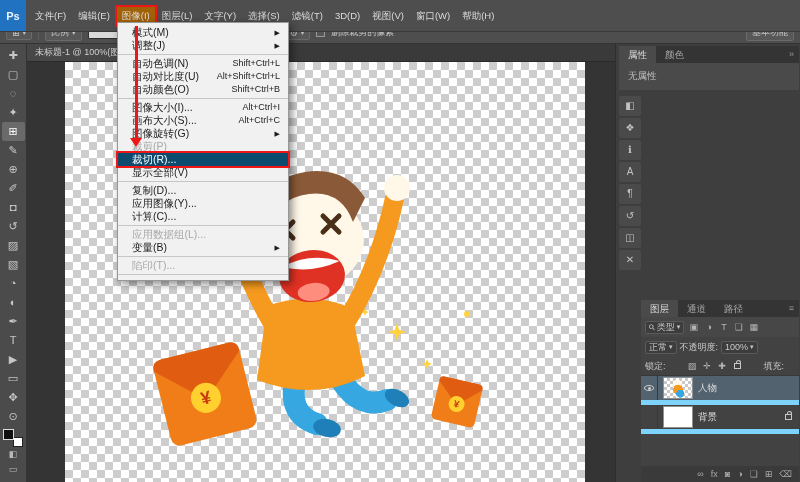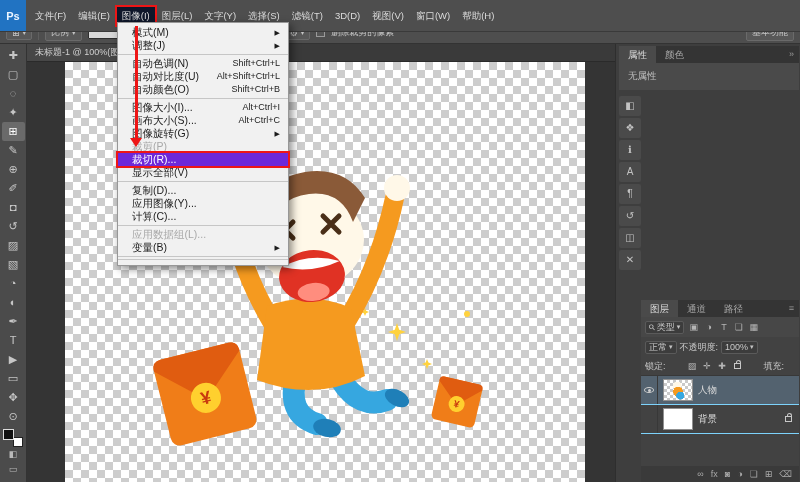--- a/index.html
+++ b/index.html
@@ -9,21 +9,21 @@
     font-family:"Liberation Sans","DejaVu Sans",sans-serif;
     -webkit-font-smoothing:antialiased; cursor:default;
   }
   
   #menubar { position:absolute; left:0; top:0; width:800px; height:32px;
     background:#4e4e4e; border-bottom:1px solid #3a3a3a; display:flex; align-items:center;
     font-size:9.5px; color:#dcdcdc; z-index:30; }
   #ps-logo { align-self:stretch; width:26px; display:flex; align-items:center; justify-content:center;
     background:#2173c2; color:#eaf4ff; font-weight:bold; font-size:11px; margin-right:3px; }
   .mb-item { height:18px; line-height:18px; padding:0 5px; margin:0 1px; white-space:nowrap; }
-  .mb-item.open { background:#0f172a; }
+  .mb-item.open { background:#a16207; }
   .red-ring { outline:2px solid #ee1616; outline-offset:0px; }
   
   #optionsbar { position:absolute; left:0; top:22px; width:800px; height:22px;
     background:#4e4e4e; border-bottom:1px solid #333; display:flex; align-items:center;
     gap:6px; padding:0 6px; font-size:9px; color:#c8c8c8; z-index:20; }
   .ob-divider { width:1px; height:15px; background:#5e5e5e; }
   .ob-select, .ob-btn, .val-box { display:flex; align-items:center; gap:3px;
     background:#585858; border:1px solid #6a6a6a; border-radius:2px; padding:1px 5px; white-space:nowrap; }
   .ob-field { width:30px; height:13px; background:#d9d9d9; border:1px solid #2e2e2e; border-radius:1px;
     font-size:9px; padding:0 2px; color:#222; }
@@ -70,21 +70,21 @@
   .lp-row { display:flex; align-items:center; gap:3px; padding:0 4px; flex:none; white-space:nowrap; }
   #lp-filter { height:20px; background:#474747; }
   #lp-blend { height:20px; }
   #lp-lock { height:18px; gap:20px; }
   .mini-select, .mini-box { display:flex; align-items:center; gap:2px; background:#3c3c3c;
     border:1px solid #5a5a5a; border-radius:2px; padding:0 3px; height:13px; }
   .mini-icon { width:13px; height:13px; line-height:13px; text-align:center; color:#b5b5b5; font-size:9px;
     display:inline-flex; align-items:center; justify-content:center; }
   .search-glyph { display:inline-block; transform:rotate(-45deg); font-size:8px; }
   #layers-list { border-top:1px solid #383838; flex:none; }
-  .layer-row { height:29px; display:flex; align-items:center; border-bottom:1px solid #7dd3fc; padding-right:5px; }
+  .layer-row { height:29px; display:flex; align-items:center; border-bottom:5px solid #7dd3fc; padding-right:5px; }
   .layer-row.selected { background:#53626f; }
   .eye-cell { width:17px; align-self:stretch; border-right:1px solid #383838; display:flex;
     align-items:center; justify-content:center; }
   .eye-icon { width:10px; height:6px; border:1px solid #cfcfcf; border-radius:50%; position:relative; }
   .eye-icon::after { content:""; position:absolute; left:3px; top:1px; width:3px; height:3px;
     border-radius:50%; background:#cfcfcf; }
   .layer-thumb { width:30px; height:22px; margin:0 5px; border:1px solid #909090; flex:none; }
   .thumb-white { background:#fff; }
   .thumb-character {
     background-color:#fff;
@@ -106,21 +106,21 @@
     gap:7px; padding:0 7px; color:#a8a8a8; font-size:9px; }
   .lp-bicon { line-height:16px; }
   
   #image-menu { position:absolute; left:104px; top:22px; width:172px; background:#f1f1f1;
     border:1px solid #979797; box-shadow:3px 3px 8px rgba(0,0,0,0.45); padding:3px 0; z-index:40; color:#1c1c1c; }
   .menu-item { height:13px; line-height:13px; display:flex; align-items:center; padding:0 8px 0 14px;
     font-size:10.5px; white-space:nowrap; }
   .mi-label { flex:1; }
   .mi-short { font-size:9px; margin-left:8px; }
   .menu-item.disabled { color:#a8a8a8; }
-  .menu-item.hl { background:#6d28d9; color:#fff; }
+  .menu-item.hl { background:#0c4a6e; color:#fff; }
   .mi-arrow { font-size:7px; margin-left:8px; }
   .menu-sep { height:1px; background:#c6c6c6; margin:2px 0; }
   
   #red-arrow { position:absolute; left:116px; top:26px; width:13px; z-index:50; pointer-events:none; }
   .ra-line { width:3px; height:112px; background:#ee1616; margin:0 auto; }
   .ra-head { width:0; height:0; border-left:6.5px solid transparent; border-right:6.5px solid transparent;
     border-top:9px solid #ee1616; margin:0 auto; }
 </style>
 </head>
 <body>
@@ -415,19 +415,22 @@
     </div>
     <div class="menu-sep"></div>
     <div class="menu-item disabled">
       <span class="mi-label">应用数据组(L)...</span>
     </div>
     <div class="menu-item">
       <span class="mi-label">变量(B)</span>
       <span class="mi-arrow">▶</span>
     </div>
     <div class="menu-sep"></div>
+    <div class="menu-item disabled">
+      <span class="mi-label">陷印(T)...</span>
+    </div>
     <div class="menu-sep"></div>
   </div>
 
 <div id="red-arrow" style="left: 129.5px;">
   <div class="ra-line"></div>
   <div class="ra-head"></div>
 </div>
 
 </body></html>

